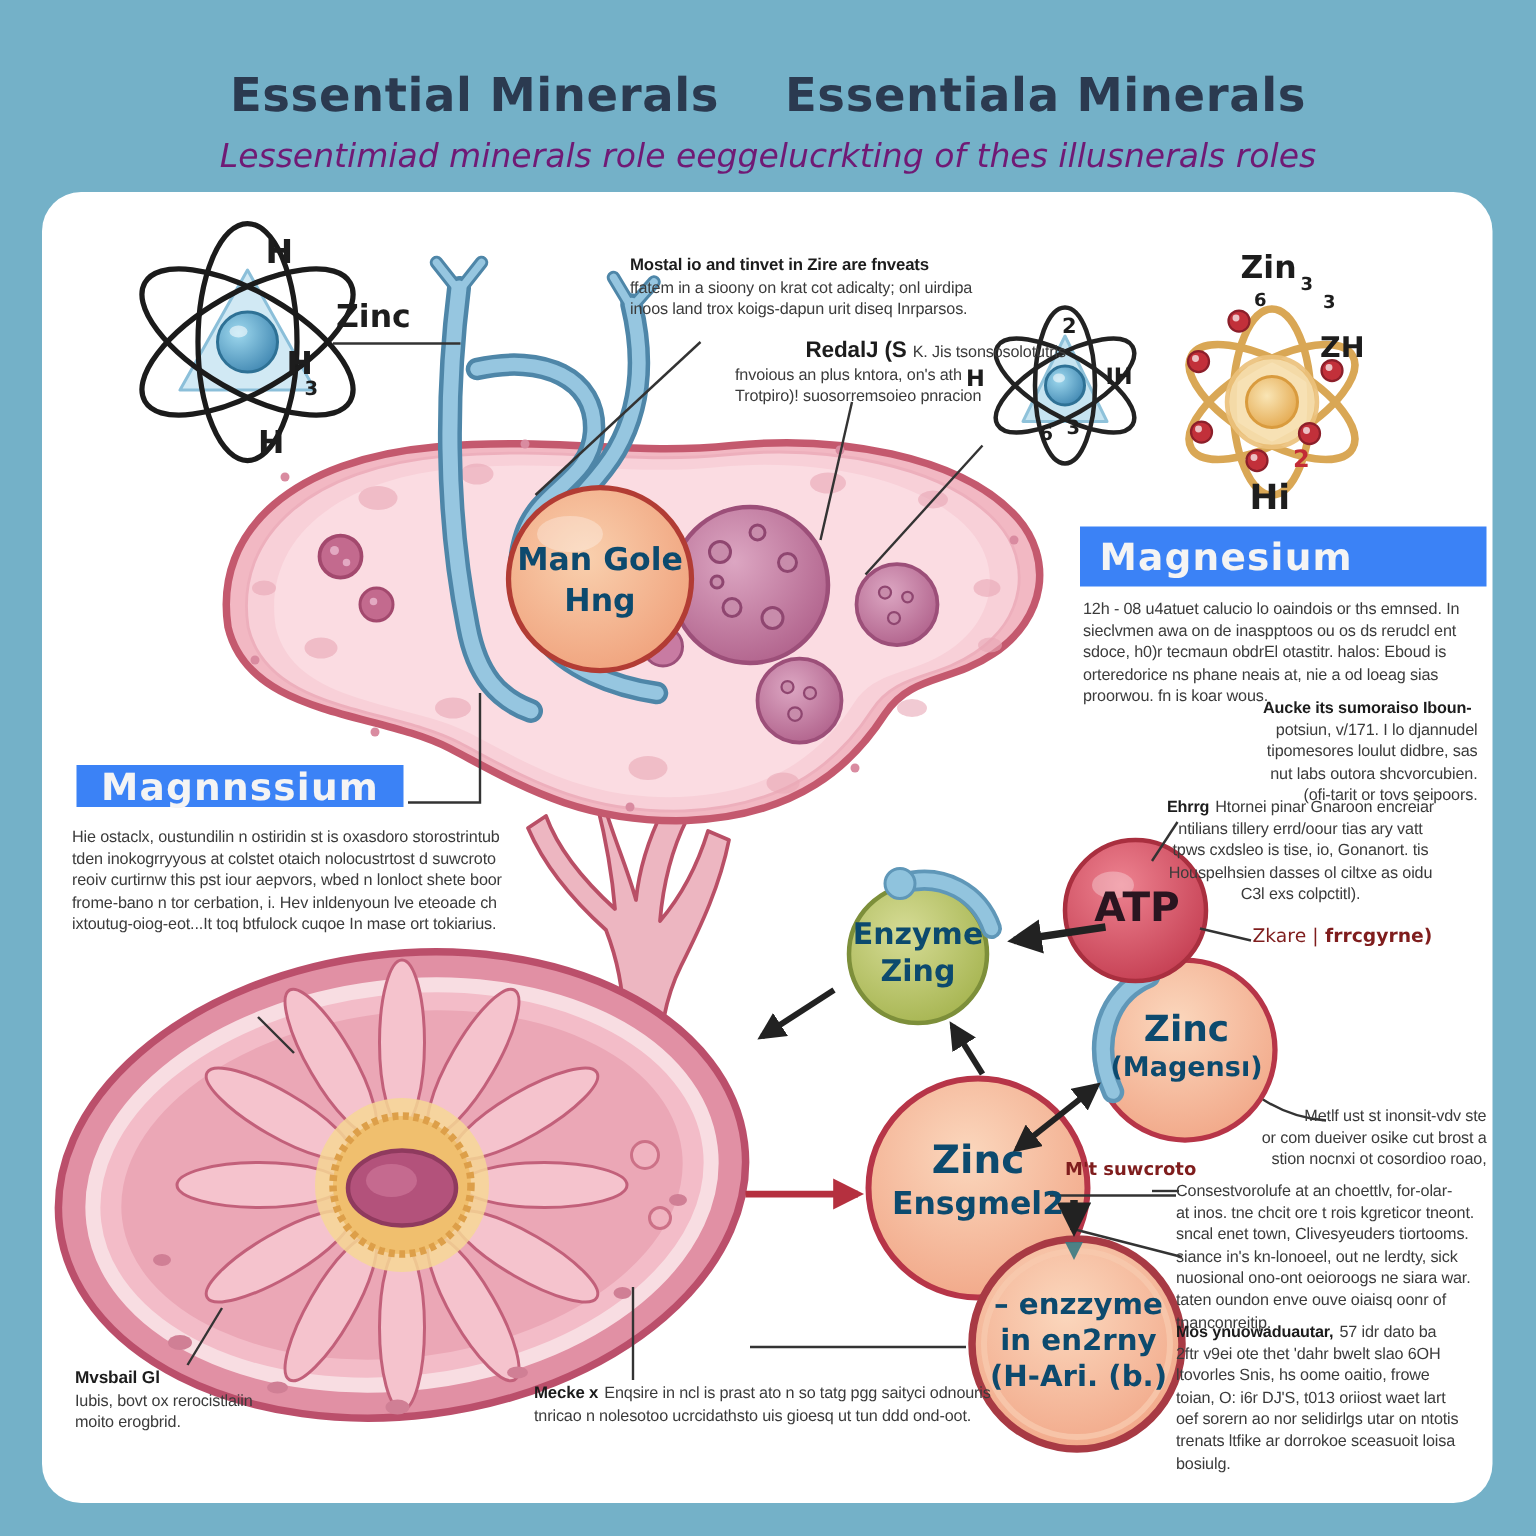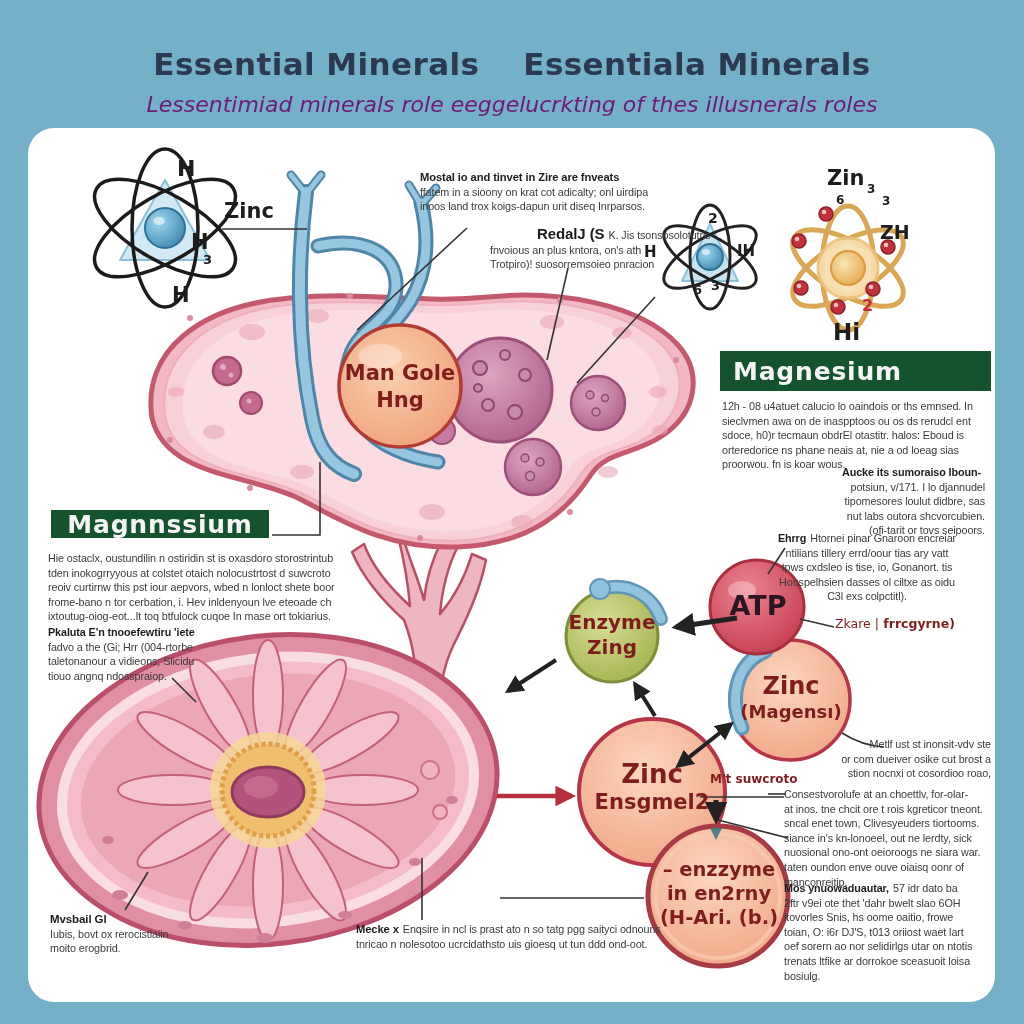--- a/index.html
+++ b/index.html
@@ -6,25 +6,25 @@
   .canvas{position:relative;width:1024px;height:1024px;background:#74b1c8;font-family:"Liberation Sans",sans-serif;overflow:hidden;}
   .panel{position:absolute;left:28px;top:128px;width:967px;height:874px;background:#ffffff;border-radius:26px;z-index:1;}
   svg.art{position:absolute;left:0;top:0;width:1024px;height:1024px;z-index:2;}
   .title-row{position:absolute;top:46px;left:0;width:100%;text-align:center;font-weight:bold;font-size:31px;color:#2b3a50;z-index:3;letter-spacing:.4px;font-family:"DejaVu Sans",sans-serif;}
   .title-row .gap{display:inline-block;width:44px;}
   .subtitle{position:absolute;top:92px;left:0;width:100%;text-align:center;font-size:22px;color:#701a75;z-index:3;font-family:"DejaVu Sans",sans-serif;font-style:italic;}
   .tb{position:absolute;z-index:3;font-size:10.8px;line-height:14.6px;color:#3b3b3b;letter-spacing:-.1px;white-space:nowrap;}
   .tb b{color:#1c1c1c;margin-right:4px;}
   .tb.r{text-align:right;}
   .tb.c{text-align:center;}
-  .bar{position:absolute;z-index:3;background:#14532d;color:#f4f4f4;font-weight:bold;font-size:25px;letter-spacing:.8px;display:flex;align-items:center;font-family:"DejaVu Sans",sans-serif;}
+  .bar{position:absolute;z-index:3;background:#3b82f6;color:#f4f4f4;font-weight:bold;font-size:25px;letter-spacing:.8px;display:flex;align-items:center;font-family:"DejaVu Sans",sans-serif;}
   .bar.left-pad{padding-left:13px;}
   .bar.centered{justify-content:center;}
   .lbl{position:absolute;z-index:3;color:#1d1d1d;font-family:"DejaVu Sans",sans-serif;font-weight:bold;white-space:nowrap;}
-  .circ{position:absolute;z-index:3;text-align:center;color:#7f1d1d;font-family:"DejaVu Sans",sans-serif;font-weight:700;white-space:nowrap;}
+  .circ{position:absolute;z-index:3;text-align:center;color:#0c4a6e;font-family:"DejaVu Sans",sans-serif;font-weight:700;white-space:nowrap;}
   .small-note{position:absolute;z-index:3;color:#7f1d1d;font-weight:bold;font-size:12.5px;font-family:"DejaVu Sans",sans-serif;white-space:nowrap;}
 </style>
 </head>
 <body>
 
 <div class="canvas">
 
   <div class="title-row">
     <span>Essential Minerals</span><span class="gap"></span><span>Essentiala Minerals</span>
   </div>
@@ -394,28 +394,20 @@
   <div class="tb" style="left:48px;top:551px;">
     <div>
         <div>Hie ostaclx, oustundilin n ostiridin st is oxasdoro storostrintub</div>
         <div>tden inokogrryyous at colstet otaich nolocustrtost d suwcroto</div>
         <div>reoiv curtirnw this pst iour aepvors, wbed n  lonloct shete boor</div>
         <div>frome-bano n tor cerbation, i. Hev inldenyoun lve eteoade ch</div>
         <div>ixtoutug-oiog-eot...It toq btfulock cuqoe In mase ort tokiarius.</div>
       </div>
   </div>
 
-  <div class="tb" style="left:48px;top:625px;">
-    <div><b>Pkaluta E'n tnooefewtiru 'iete</b></div>
-    <div>
-        <div>fadvo a the (Gi; Hrr (004-rtorbe</div>
-        <div>taletonanour a vidieons; Slicidu</div>
-        <div>tiouo angnq ndosspraiop.</div>
-      </div>
-  </div>
 
   <div class="tb" style="left:50px;top:912px;">
     <div><b style="font-size:11.5px;">Mvsbail Gl</b></div>
     <div>
         <div>Iubis, bovt ox rerocistlaiin</div>
         <div>moito erogbrid.</div>
       </div>
   </div>
 
   <div class="tb" style="left:356px;top:922px;">

